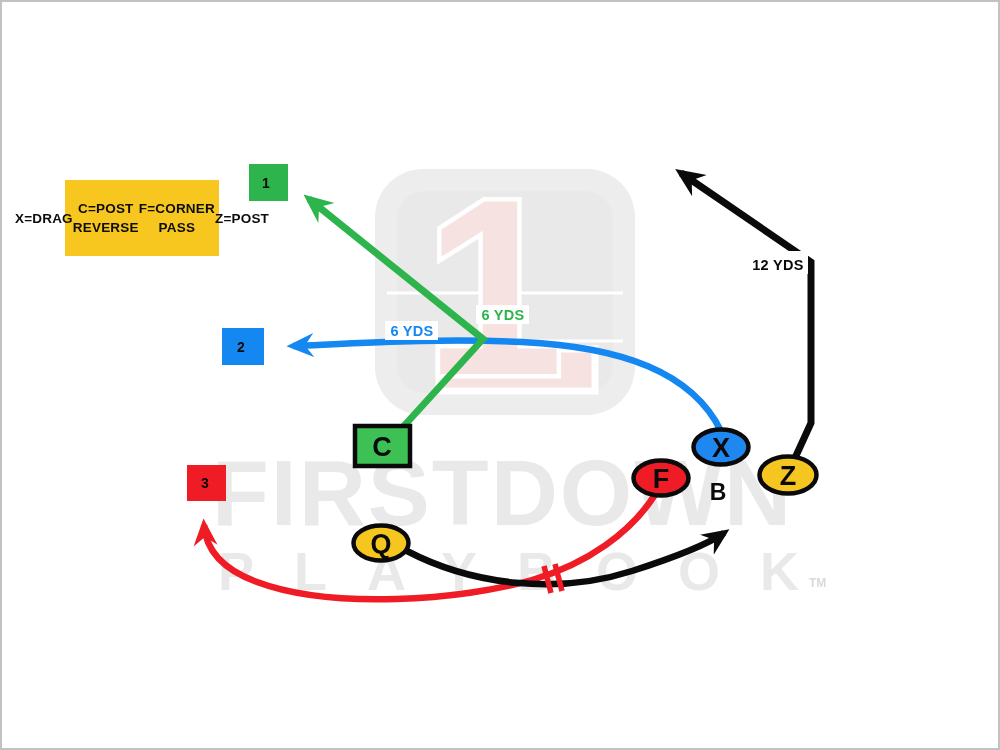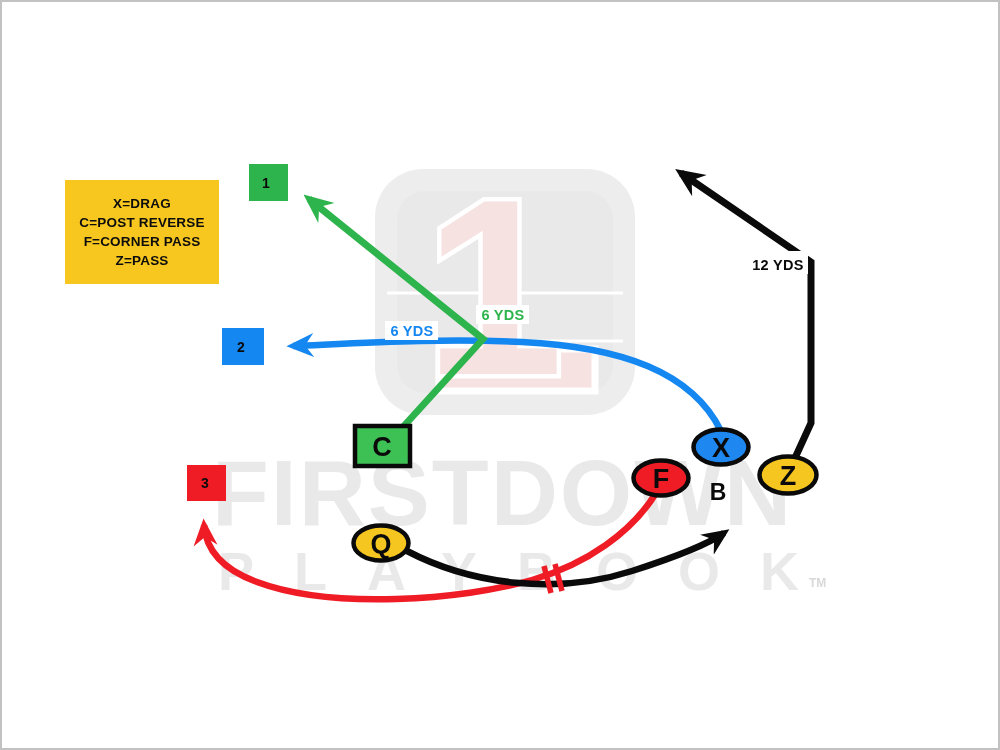--- a/index.html
+++ b/index.html
@@ -10,23 +10,23 @@
     background:#ffffff;
     border:2px solid #c2c2c2;
     overflow:hidden;
     font-family:"Liberation Sans", sans-serif;
   }
   .diagram-svg{position:absolute;left:0;top:0;}
   svg text{font-family:"Liberation Sans", sans-serif;}
   .legend{
     position:absolute;
     left:63px;top:178px;
-    width:154px;height:104px;
+    width:154px;height:76px;
     background:#f7c71f;
-    display:flex;flex-direction:column;justify-content:center;align-items:center;
+    display:flex;flex-direction:row;justify-content:center;align-items:center;
     font-size:13.5px;font-weight:bold;color:#0d0d0d;
     line-height:19px;letter-spacing:.2px;text-align:center;
   }
   .node-letter{font-weight:bold;font-size:27px;fill:#0a0a0a;text-anchor:middle;}
   .square-num{font-weight:bold;font-size:14px;fill:#0a0a0a;text-anchor:middle;}
   .yds{font-weight:bold;font-size:14.5px;text-anchor:middle;letter-spacing:.3px;}
   .wm{font-weight:bold;fill:#e9e9e9;}
 </style>
 </head>
 <body>
@@ -108,16 +108,16 @@
       <text class="node-letter" x="379" y="551">Q</text>
 
       <text x="716" y="498" font-size="23" font-weight="bold" fill="#0a0a0a" text-anchor="middle">B</text>
     </g>
   </svg>
 
   <div class="legend">
     <div>X=DRAG</div>
     <div>C=POST REVERSE</div>
     <div>F=CORNER PASS</div>
-    <div>Z=PASS</div>
+    <div>Z=POST</div>
   </div>
 
 </div>
 
 </body></html>

